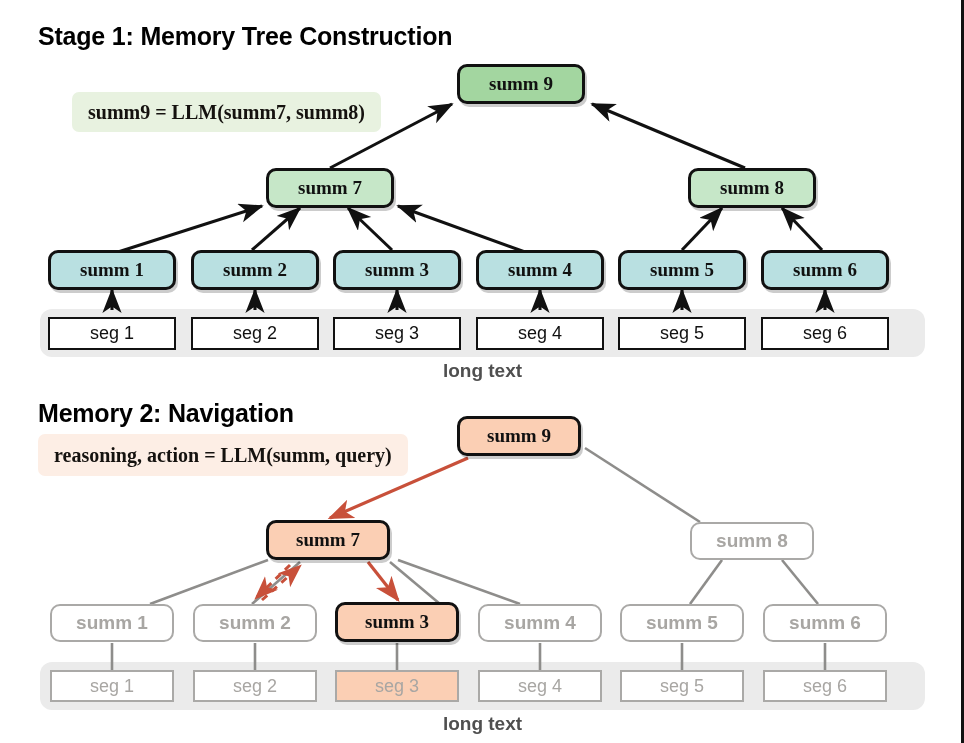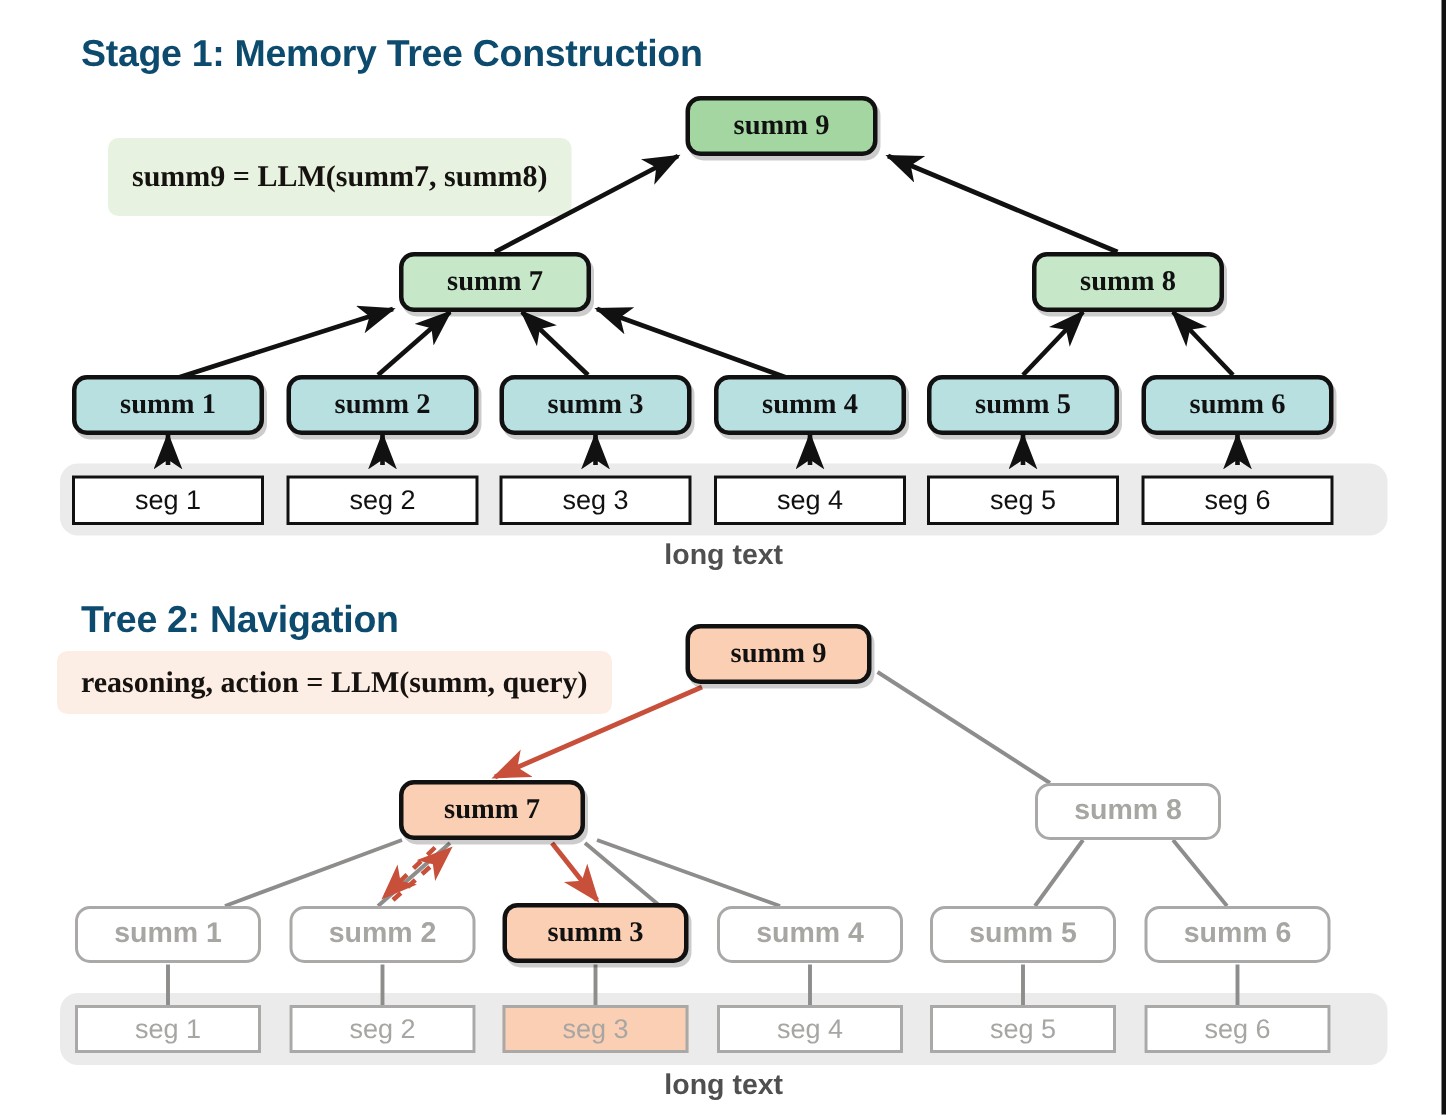--- a/index.html
+++ b/index.html
@@ -6,33 +6,33 @@
   body{
     width:964px;height:743px;position:relative;overflow:hidden;
     font-family:"Liberation Sans",sans-serif;
     border-right:3px solid #111;
     box-sizing:border-box;
   }
   .stage{position:absolute;left:0;top:0;width:964px;}
   .svg-layer{position:absolute;left:0;top:0;width:964px;height:743px;pointer-events:none;}
 
   .title{
-    position:absolute;font-weight:bold;font-size:25px;color:#0c4a6e;
-    letter-spacing:-0.2px;white-space:nowrap;margin-left:16px;
+    position:absolute;font-weight:bold;font-size:25px;color:#000000;
+    letter-spacing:-0.2px;white-space:nowrap;
   }
   #title1{left:38px;top:22px;}
   #title2{left:38px;top:399px;}
 
   .formula{
     position:absolute;border-radius:7px;
     font-family:"Liberation Serif",serif;font-weight:bold;
     font-size:20px;color:#15120f;white-space:nowrap;
     display:flex;align-items:center;
   }
-  #formula1{left:72px;top:92px;height:52px;padding:0 16px;background:#e8f2e0;}
+  #formula1{left:72px;top:92px;height:40px;padding:0 16px;background:#e8f2e0;}
   #formula2{left:38px;top:434px;height:42px;padding:0 16px;background:#fdeee5;}
 
   .node{
     position:absolute;box-sizing:border-box;
     display:flex;align-items:center;justify-content:center;
     font-size:19px;font-weight:bold;color:#111;
     border-radius:10px;white-space:nowrap;
   }
   .n-dark{border:3px solid #111;box-shadow:2px 3px 0 rgba(0,0,0,0.20);font-family:Liberation Serif, serif;}
   .n-gray{border:2px solid #aaa9a7;color:#a8a6a3;font-weight:bold;background:#fff;}
@@ -105,21 +105,21 @@
   <div class="seg" style="left:48px;top:317px;width:128px;height:33px;">seg 1</div>
   <div class="seg" style="left:191px;top:317px;width:128px;height:33px;">seg 2</div>
   <div class="seg" style="left:333px;top:317px;width:128px;height:33px;">seg 3</div>
   <div class="seg" style="left:476px;top:317px;width:128px;height:33px;">seg 4</div>
   <div class="seg" style="left:618px;top:317px;width:128px;height:33px;">seg 5</div>
   <div class="seg" style="left:761px;top:317px;width:128px;height:33px;">seg 6</div>
 </div>
 
 <div class="stage">
 
-  <div class="title" id="title2">Tree 2: Navigation</div>
+  <div class="title" id="title2">Memory 2: Navigation</div>
 
   <div class="formula" id="formula2">reasoning, action = LLM(summ, query)</div>
 
   <div class="band" style="left:40px;top:662px;width:885px;height:48px;"></div>
   <div class="bandlabel" style="left:40px;top:713px;width:885px;">long text</div>
 
   <svg class="svg-layer">
     <defs>
       <marker id="ahR" markerWidth="9" markerHeight="9" refX="7.2" refY="3.1" orient="auto" markerUnits="strokeWidth">
         <path d="M0,0 L8,3.1 L0,6.2 L2.1,3.1 z" fill="#c8503a"></path>

